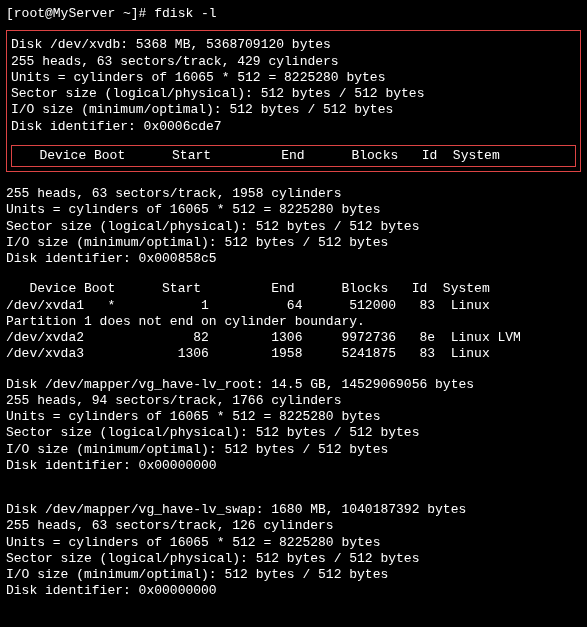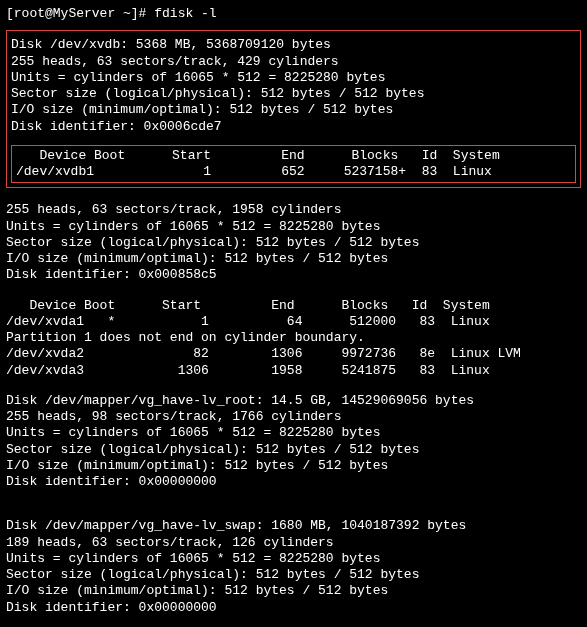--- a/index.html
+++ b/index.html
@@ -48,49 +48,48 @@
 
 <div class="box-outer">
   <pre>Disk /dev/xvdb: 5368 MB, 5368709120 bytes</pre>
   <pre>255 heads, 63 sectors/track, 429 cylinders</pre>
   <pre>Units = cylinders of 16065 * 512 = 8225280 bytes</pre>
   <pre>Sector size (logical/physical): 512 bytes / 512 bytes</pre>
   <pre>I/O size (minimum/optimal): 512 bytes / 512 bytes</pre>
   <pre>Disk identifier: 0x0006cde7</pre>
   <div class="box-inner">
     <pre>   Device Boot      Start         End      Blocks   Id  System</pre>
-    <pre>/dev/xvdb1              1         652     5237158+  83  Linux</pre>
   </div>
 </div>
 
 <div class="block">
   <pre>255 heads, 63 sectors/track, 1958 cylinders</pre>
   <pre>Units = cylinders of 16065 * 512 = 8225280 bytes</pre>
   <pre>Sector size (logical/physical): 512 bytes / 512 bytes</pre>
   <pre>I/O size (minimum/optimal): 512 bytes / 512 bytes</pre>
   <pre>Disk identifier: 0x000858c5</pre>
   <div class="spacer"></div>
   <pre>   Device Boot      Start         End      Blocks   Id  System</pre>
   <pre>/dev/xvda1   *           1          64      512000   83  Linux</pre>
   <pre>Partition 1 does not end on cylinder boundary.</pre>
   <pre>/dev/xvda2              82        1306     9972736   8e  Linux LVM</pre>
   <pre>/dev/xvda3            1306        1958     5241875   83  Linux</pre>
 </div>
 
 <div class="block">
   <pre>Disk /dev/mapper/vg_have-lv_root: 14.5 GB, 14529069056 bytes</pre>
-  <pre>255 heads, 98 sectors/track, 1766 cylinders</pre>
+  <pre>255 heads, 94 sectors/track, 1766 cylinders</pre>
   <pre>Units = cylinders of 16065 * 512 = 8225280 bytes</pre>
   <pre>Sector size (logical/physical): 512 bytes / 512 bytes</pre>
   <pre>I/O size (minimum/optimal): 512 bytes / 512 bytes</pre>
   <pre>Disk identifier: 0x00000000</pre>
 </div>
 
 <div class="spacer"></div>
 
 <div class="block">
   <pre>Disk /dev/mapper/vg_have-lv_swap: 1680 MB, 1040187392 bytes</pre>
-  <pre>189 heads, 63 sectors/track, 126 cylinders</pre>
+  <pre>255 heads, 63 sectors/track, 126 cylinders</pre>
   <pre>Units = cylinders of 16065 * 512 = 8225280 bytes</pre>
   <pre>Sector size (logical/physical): 512 bytes / 512 bytes</pre>
   <pre>I/O size (minimum/optimal): 512 bytes / 512 bytes</pre>
   <pre>Disk identifier: 0x00000000</pre>
 </div>
 
 </body></html>

